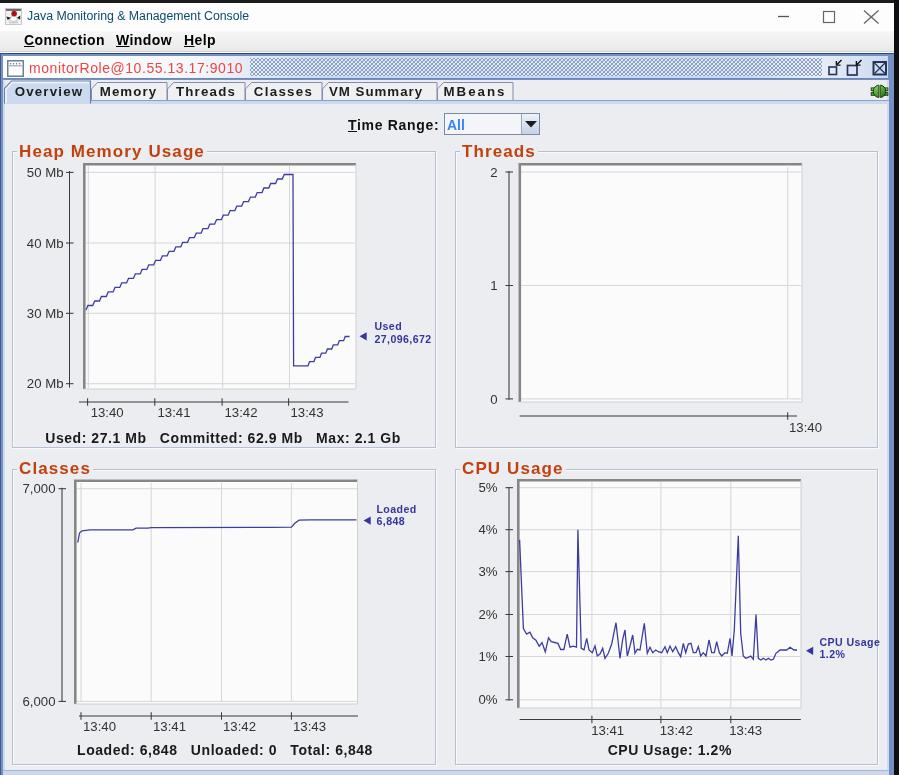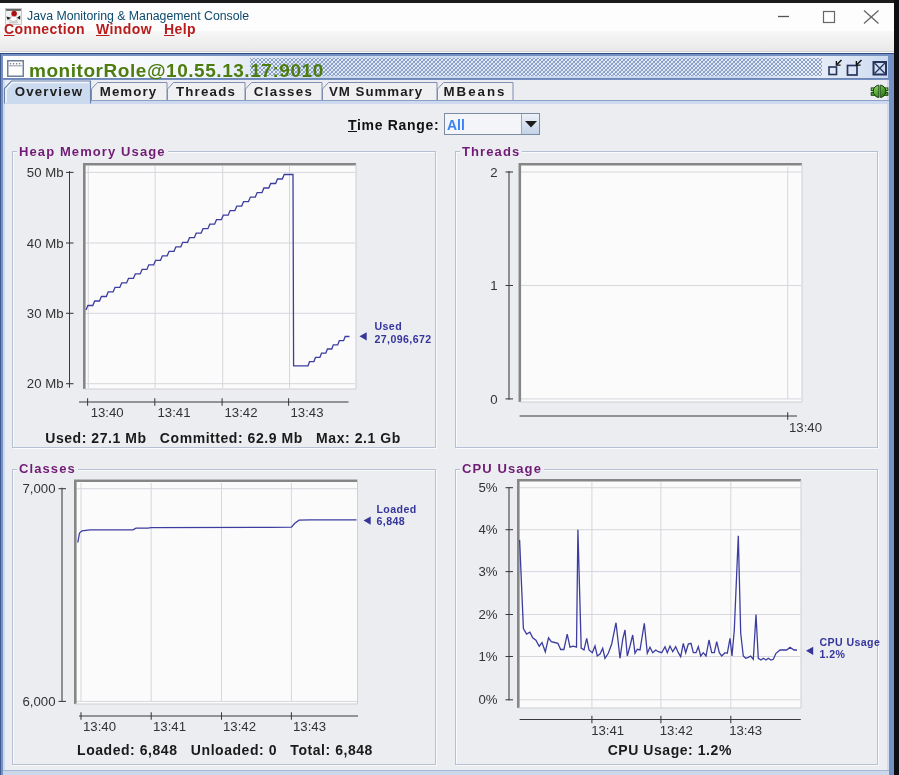--- a/index.html
+++ b/index.html
@@ -3,40 +3,40 @@
 <meta charset="utf-8">
 <style>
 * { margin:0; padding:0; box-sizing:border-box; }
 html,body { width:899px; height:775px; }
 body { position:relative; overflow:hidden; background:#fff; font-family:"Liberation Sans",sans-serif; }
 .abs { position:absolute; }
 #topstrip { left:0; top:0; width:899px; height:4px; background:#1c1c1c; }
 #titlebar { left:0; top:3px; width:894px; height:28px; background:#fdfdfd; }
 #apptitle { left:27px; top:8.5px; font-size:12.3px; color:#0c4a6e; letter-spacing:0px; }
 #menubar { left:0; top:31px; width:894px; height:21px; background:linear-gradient(#f7f7f7,#e9e9e9); border-bottom:1px solid #d2d2d2; }
-.menuitem { position:absolute; top:21px; font-size:14px; font-weight:bold; color:#b91c1c; letter-spacing:0.4px; }
+.menuitem { position:absolute; top:32px; font-size:14px; font-weight:bold; color:#000000; letter-spacing:0.4px;margin-left:20px; }
 #frame { left:0; top:53px; width:894px; height:722px; background:#7590c3; border-top:1px solid #2d4a7e; border-left:1px solid #41598c; }
 #rightdark { left:894px; top:0; width:5px; height:775px; background:#0e0e12; }
 #innertitle { left:3px; top:56px; width:885px; height:23px;
   background:linear-gradient(to right,#fdfefe 0%,#f4f7fb 22%,#ccdaf0 36%,#c9d8ef 84%,#e8eef8 92%,#ccdaf0 100%);
   border-bottom:1px solid #6d86b4; }
 #dots { left:250px; top:58px; width:572px; height:18px;
   background-image:radial-gradient(circle, #8ba1c9 0.72px, transparent 1.02px),
                    radial-gradient(circle, #8ba1c9 0.72px, transparent 1.02px),
                    radial-gradient(circle, #eef3fa 0.72px, transparent 1.02px),
                    radial-gradient(circle, #eef3fa 0.72px, transparent 1.02px);
   background-size:4px 4px, 4px 4px, 4px 4px, 4px 4px;
   background-position:0 0, 2px 2px, 1px 1px, 3px 3px;
 }
-#wintitle { left:29px; top:60px; font-size:19px; font-weight:bold; color:#4d7c0f; letter-spacing:0.55px; }
+#wintitle { left:29px; top:60px; font-size:14px; font-weight:normal; color:#ef4444; letter-spacing:0.55px; }
 #content { left:3px; top:80px; width:886px; height:692px; background:#ebedf0; border-left:2px solid #cfdbee; border-right:2px solid #cfdbee; border-bottom:2px solid #cfdbee; }
 #tabline { left:5px; top:100px; width:884px; height:1px; background:#8ba0c6; }
 #tabstrip { left:5px; top:101px; width:884px; height:3px; background:#ccd9ee; }
 .panel { position:absolute; border:1px solid #b5c0d2; box-shadow:1px 1px 0 #f8fafc, inset 1px 1px 0 #f8fafc; }
-.ptitle { position:absolute; background:#ebedf0; font-size:13px; font-weight:bold; color:#701a75; letter-spacing:1.1px; padding:0 2px; line-height:14px; }
+.ptitle { position:absolute; background:#ebedf0; font-size:17px; font-weight:bold; color:#c2410c; letter-spacing:1.1px; padding:0 2px; line-height:14px; }
 #timelabel { left:348px; top:117px; font-size:14px; font-weight:bold; color:#111; letter-spacing:0.7px; }
 #combo { left:444px; top:113px; width:96px; height:22px; border:1px solid #7b8ba3; background:#f3f5f8; }
 #combotext { left:447px; top:117px; font-size:14px; font-weight:bold; color:#3b82f6; }
 #combobtn { left:521px; top:114px; width:18px; height:20px; background:linear-gradient(#eef2f9,#c3d2e6); border-left:1px solid #9aa8bc; }
 #combobtn svg { position:absolute; left:3px; top:7px; }
 </style>
 </head>
 <body>
 <div class="abs" id="topstrip"></div>
 <div class="abs" id="titlebar"></div>

